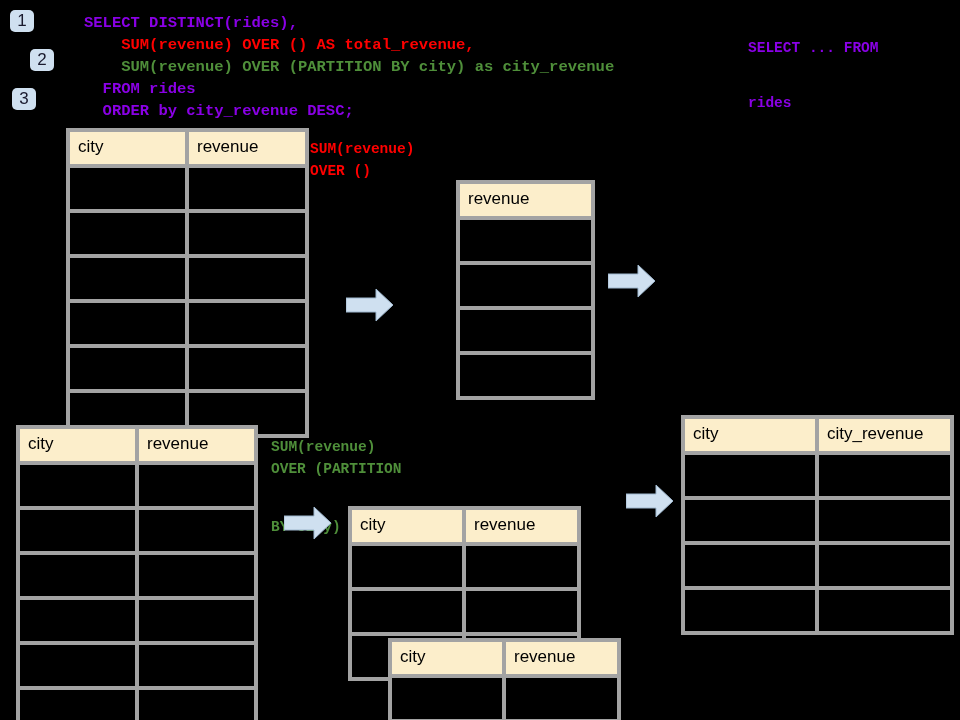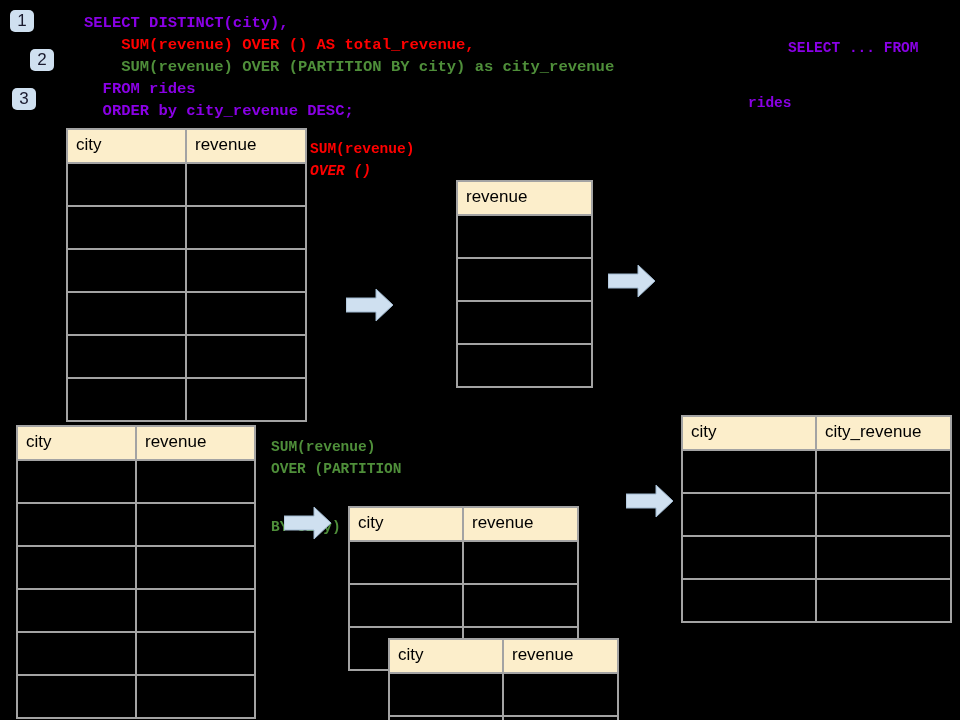--- a/index.html
+++ b/index.html
@@ -55,21 +55,21 @@
   }
 
   
   .tbl {
     position: absolute;
     border-collapse: collapse;
     background: #000000;
     table-layout: fixed;
   }
   .tbl th, .tbl td {
-    border: 2px solid #a3a3a3;
+    border: 4px solid #a3a3a3;
     padding: 0;
     margin: 0;
   }
   .tbl th {
     background: #fceecb;
     color: #000000;
     font-family: "Liberation Sans", sans-serif;
     font-size: 17px;
     font-weight: normal;
     text-align: left;
@@ -90,31 +90,31 @@
 </style>
 </head>
 <body>
 
 <div id="canvas">
 
   <div class="step-badge" style="left:10px; top:10px;">1</div>
   <div class="step-badge" style="left:30px; top:49px;">2</div>
   <div class="step-badge" style="left:12px; top:88px;">3</div>
 
-  <div class="code c-purple" style="left:84px; top:12px;">SELECT DISTINCT(city),</div>
+  <div class="code c-purple" style="left:84px; top:12px;">SELECT DISTINCT(rides),</div>
   <div class="code c-red" style="left:84px; top:34px;">    SUM(revenue) OVER () AS total_revenue,</div>
   <div class="code c-green" style="left:84px; top:56px;">    SUM(revenue) OVER (PARTITION BY city) as city_revenue</div>
   <div class="code c-purple" style="left:84px; top:78px;">  FROM rides</div>
   <div class="code c-purple" style="left:84px; top:100px;text-align:center;">  ORDER by city_revenue DESC;</div>
 
-  <div class="annot c-purple" style="left:788px; top:37px;">SELECT ... FROM</div>
+  <div class="annot c-purple" style="left:748px; top:37px;">SELECT ... FROM</div>
   <div class="annot c-purple" style="left:748px; top:57px;margin-top:35px;">rides</div>
 
   <div class="annot c-red" style="left:310px; top:138px;">SUM(revenue)</div>
-  <div class="annot c-red" style="left:310px; top:160px;font-style:italic;">OVER ()</div>
+  <div class="annot c-red" style="left:310px; top:160px;">OVER ()</div>
 
   <div class="annot c-green" style="left:271px; top:436px;">SUM(revenue)</div>
   <div class="annot c-green" style="left:271px; top:458px;">OVER (PARTITION</div>
   <div class="annot c-green" style="left:271px; top:480px;margin-top:36px;">BY city)</div>
 
   <table class="tbl" style="left:66px; top:128px; width:239px;">
     <colgroup>
         <col style="width:119px">
         <col style="width:120px">
       </colgroup>

